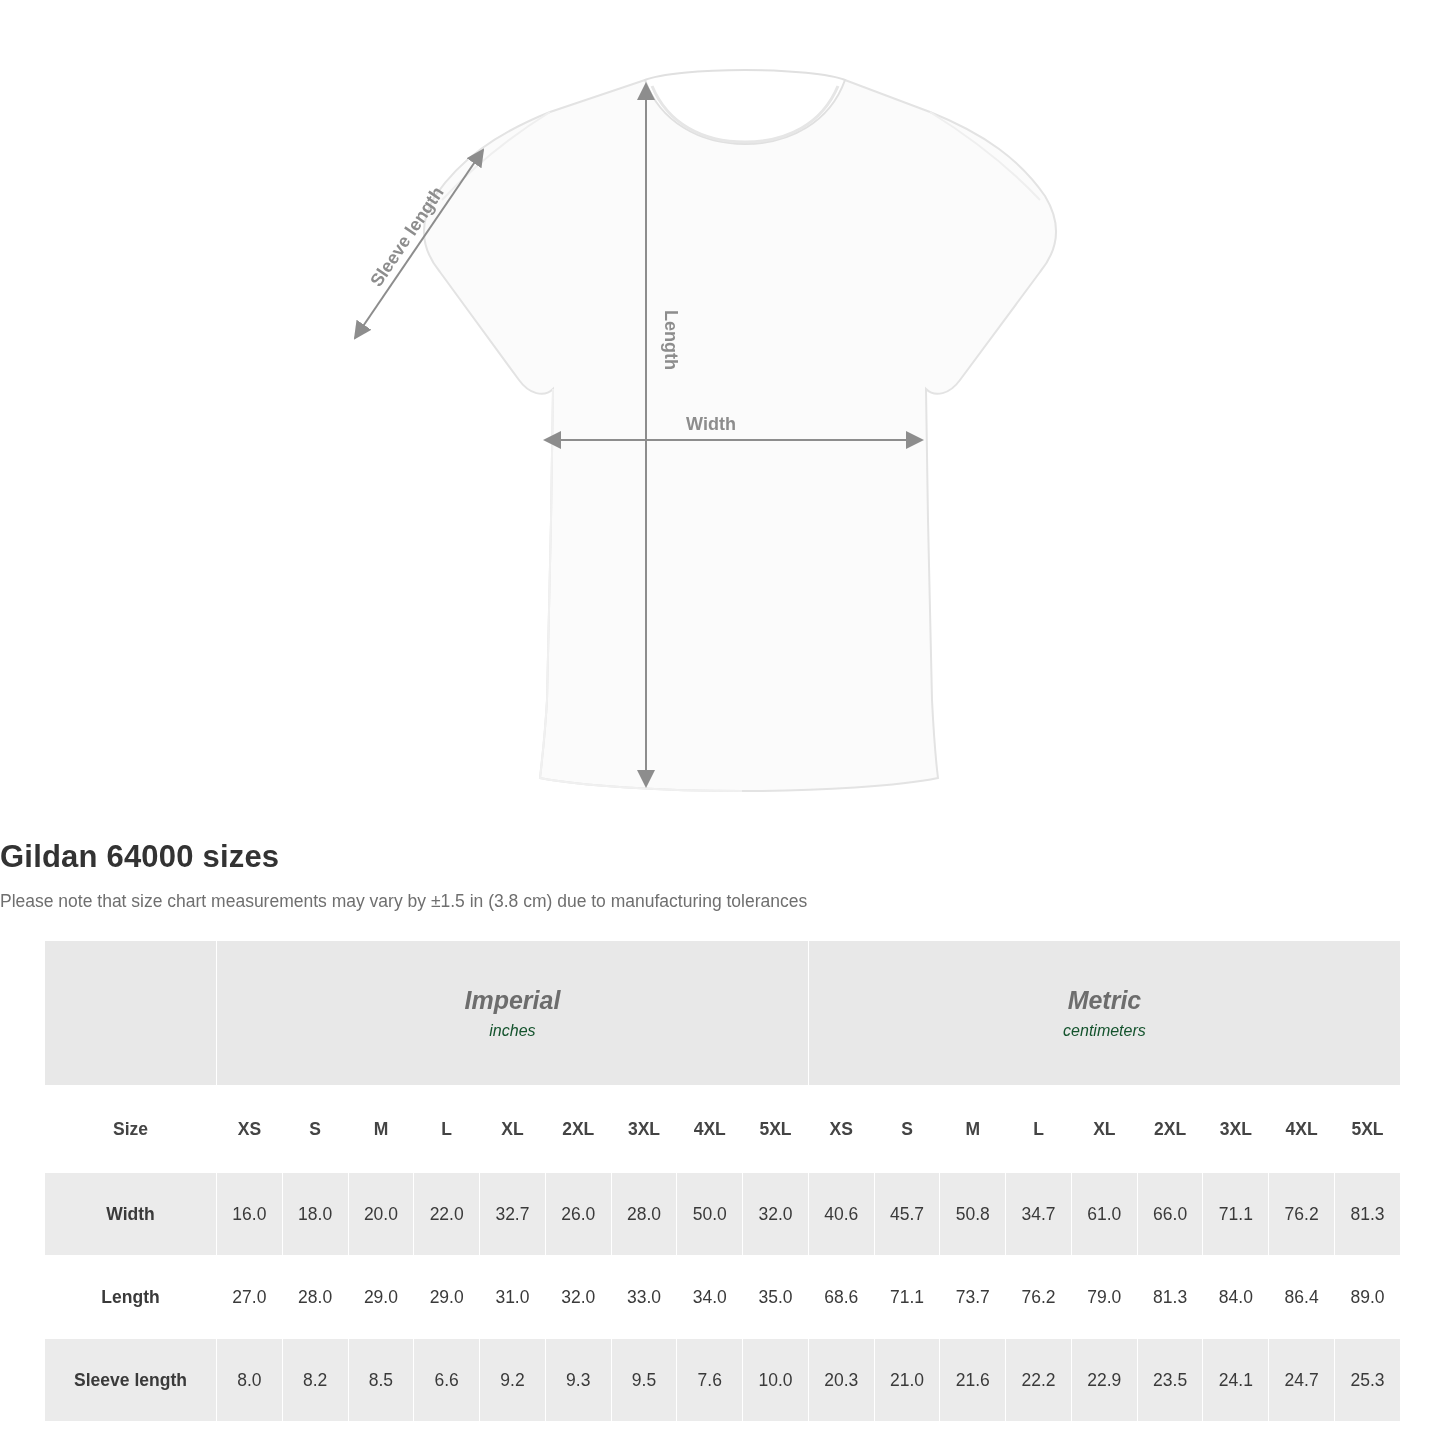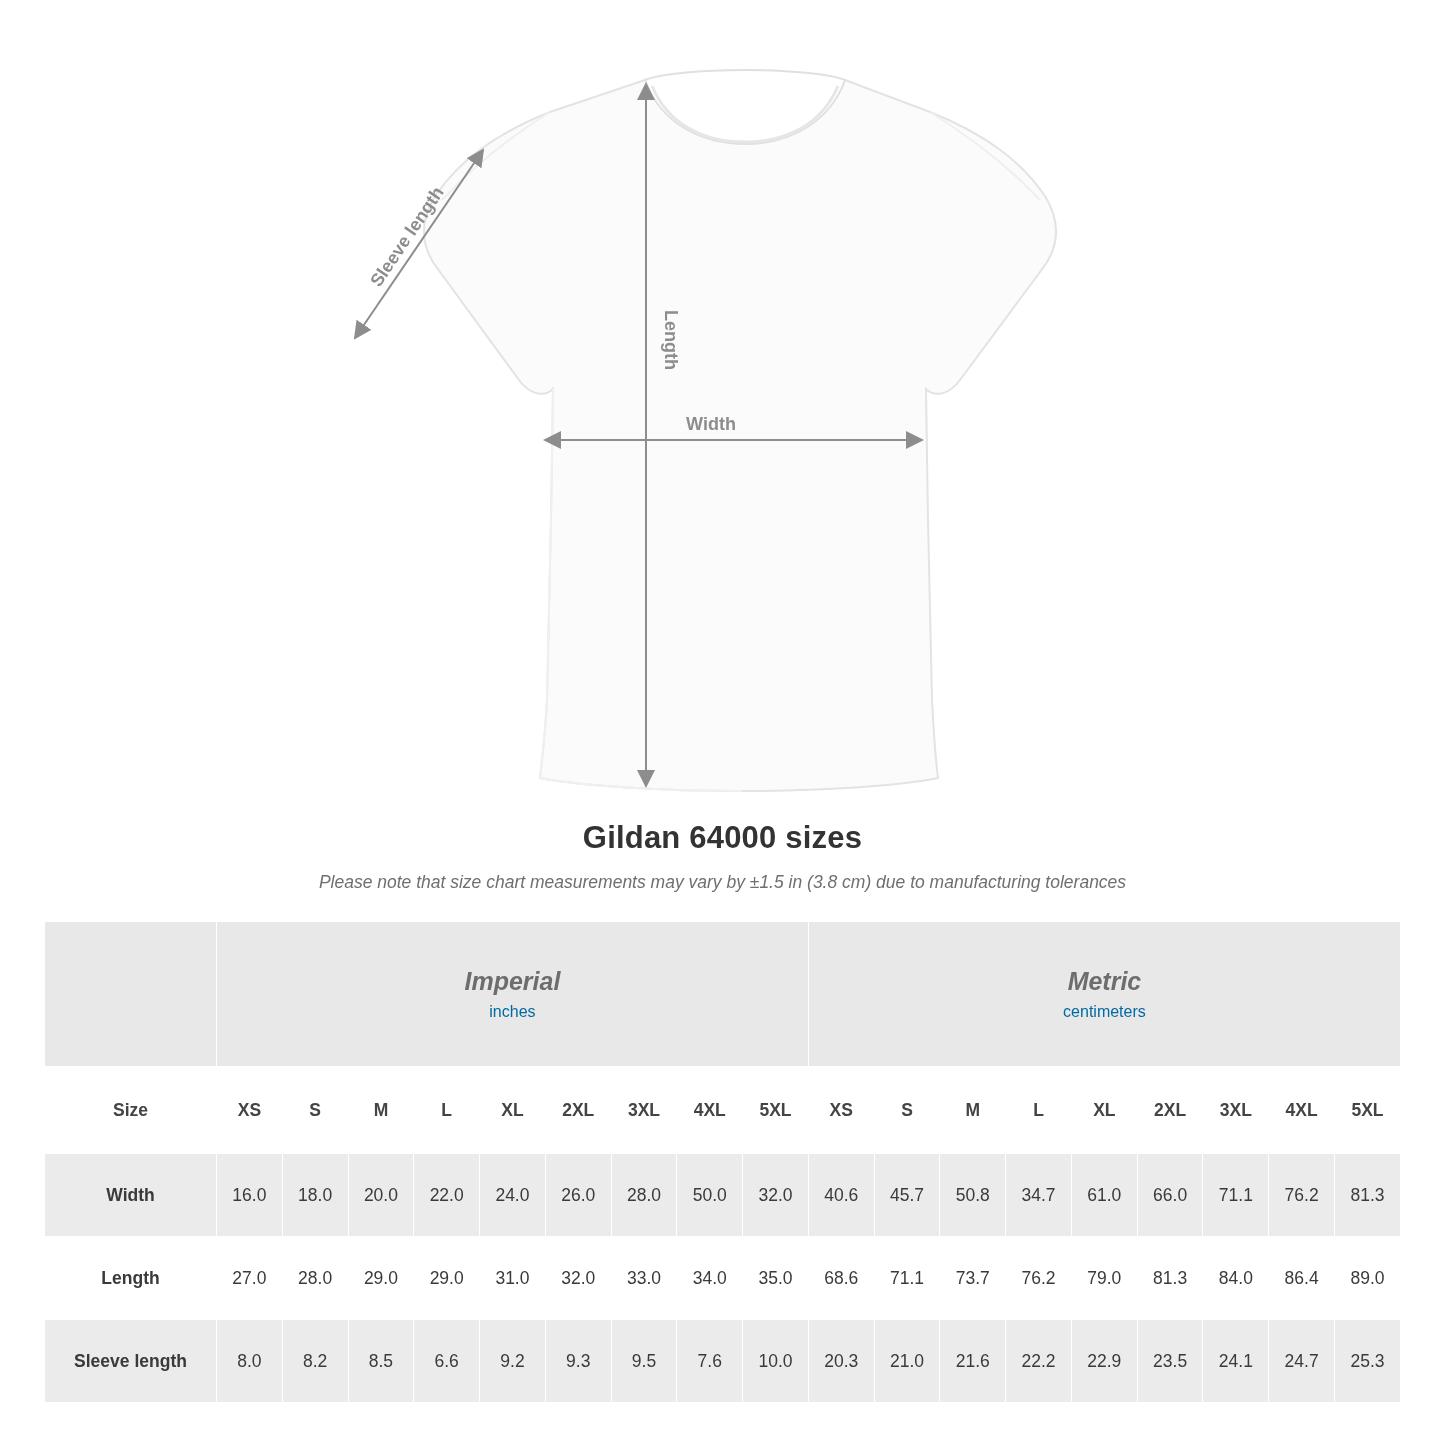--- a/index.html
+++ b/index.html
@@ -26,32 +26,30 @@
     position: relative;
     width: 1445px;
     height: 820px;
   }
   .illustration svg {
     display: block;
   }
 
   
   .title-block {
-    text-align: center;
-    margin-top: 0;
+    margin-top: 19px;
   }
   .chart-title {
     font-size: 31px;
     font-weight: bold;
     color: #333333;
     letter-spacing: .2px;
   }
   .chart-note {
     font-size: 17.5px;
-    font-style: italic;
     color: #6f6f6f;
     margin-top: 16px;
   }
 
   
   .table-wrap {
     margin: 28px 44px 0 44px;
     width: 1357px;
   }
   table.size-table {
@@ -70,21 +68,22 @@
     padding: 16px;
   }
   .unit-head .unit-name {
     font-size: 25px;
     font-style: italic;
     font-weight: bold;
     color: #6d6d6d;
   }
   .unit-head .unit-sub {
     font-size: 16px;
-    color: #0369a1;
+    font-style: italic;
+    color: #14532d;
     margin-top: 7px;
   }
   .corner-cell {
     background: #e8e8e8;
   }
 
   .row-head {
     font-size: 17.5px;
     font-weight: bold;
     color: #444444;
@@ -218,21 +217,21 @@
             <td>3XL</td>
             <td>4XL</td>
             <td>5XL</td>
           </tr>
           <tr class="data-row row-shade">
             <td class="row-head">Width</td>
             <td>16.0</td>
             <td>18.0</td>
             <td>20.0</td>
             <td>22.0</td>
-            <td>24.0</td>
+            <td>32.7</td>
             <td>26.0</td>
             <td>28.0</td>
             <td>50.0</td>
             <td>32.0</td>
             <td>40.6</td>
             <td>45.7</td>
             <td>50.8</td>
             <td>34.7</td>
             <td>61.0</td>
             <td>66.0</td>

